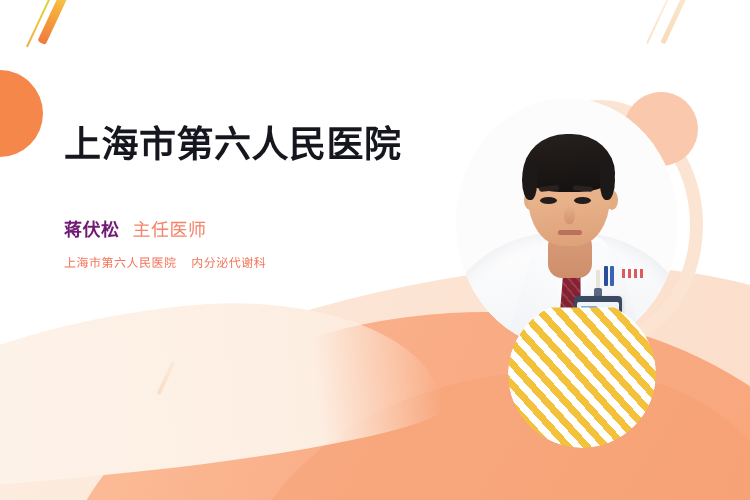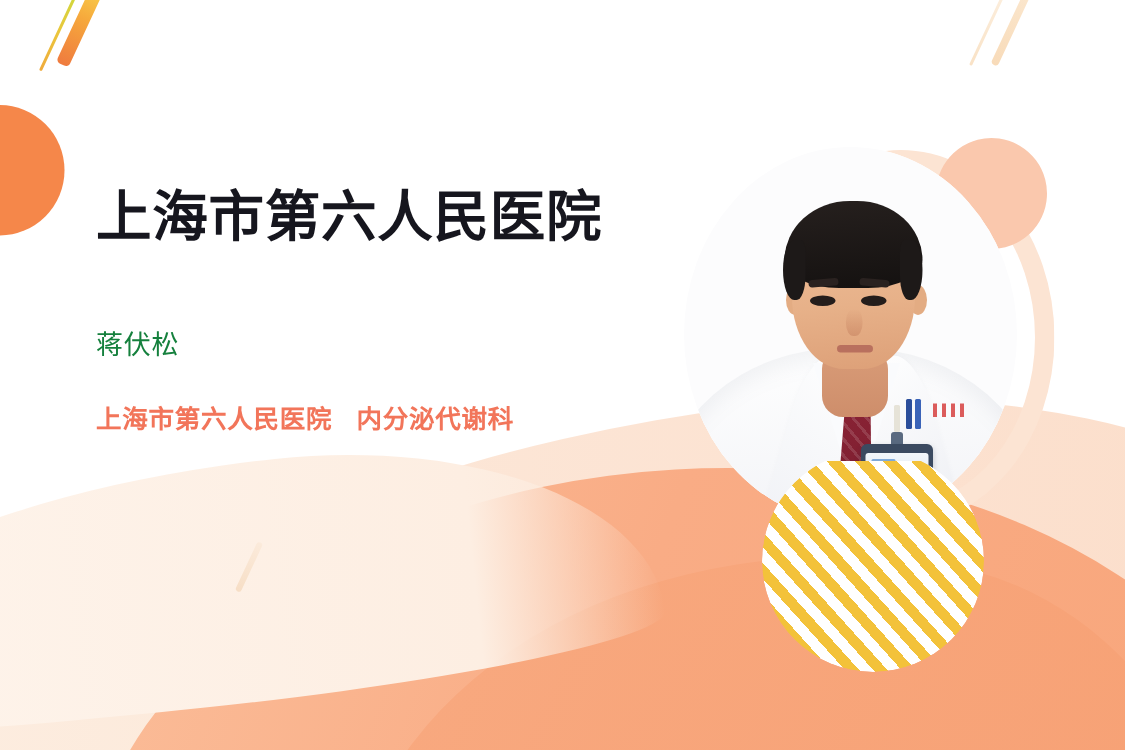--- a/index.html
+++ b/index.html
@@ -475,35 +475,35 @@
   }
   .byline {
     margin-top: 48px;
     display: flex;
     align-items: baseline;
     gap: 13px;
     white-space: nowrap;
   }
   .doctor-name {
     font-size: 18px;
-    font-weight: 400;
-    color: #15803d;
+    font-weight: 700;
+    color: #701a75;
     letter-spacing: .5px;
     text-align: right;
   }
   .doctor-title {
     font-size: 18px;
     font-weight: 400;
     color: #F4846A;
     letter-spacing: .5px;
   }
   .affiliation {
-    margin-top: 24px;
-    font-size: 17px;
-    font-weight: 700;
+    margin-top: 12px;
+    font-size: 12px;
+    font-weight: 400;
     color: #F2755A;
     letter-spacing: .5px;
     white-space: nowrap;
   }
   .affiliation .dept { margin-left: 11px; }
 </style>
 </head>
 <body>
 
 <div class="card">
@@ -564,20 +564,21 @@
     </div>
   </div>
 
   <div class="striped-disc"></div>
 
   <div class="text-block">
     <h1 class="headline">上海市第六人民医院</h1>
 
     <div class="byline">
       <span class="doctor-name">蒋伏松</span>
+      <span class="doctor-title">主任医师</span>
     </div>
 
     <div class="affiliation">
       <span>上海市第六人民医院</span>
       <span class="dept">内分泌代谢科</span>
     </div>
   </div>
 
 </div>
 

